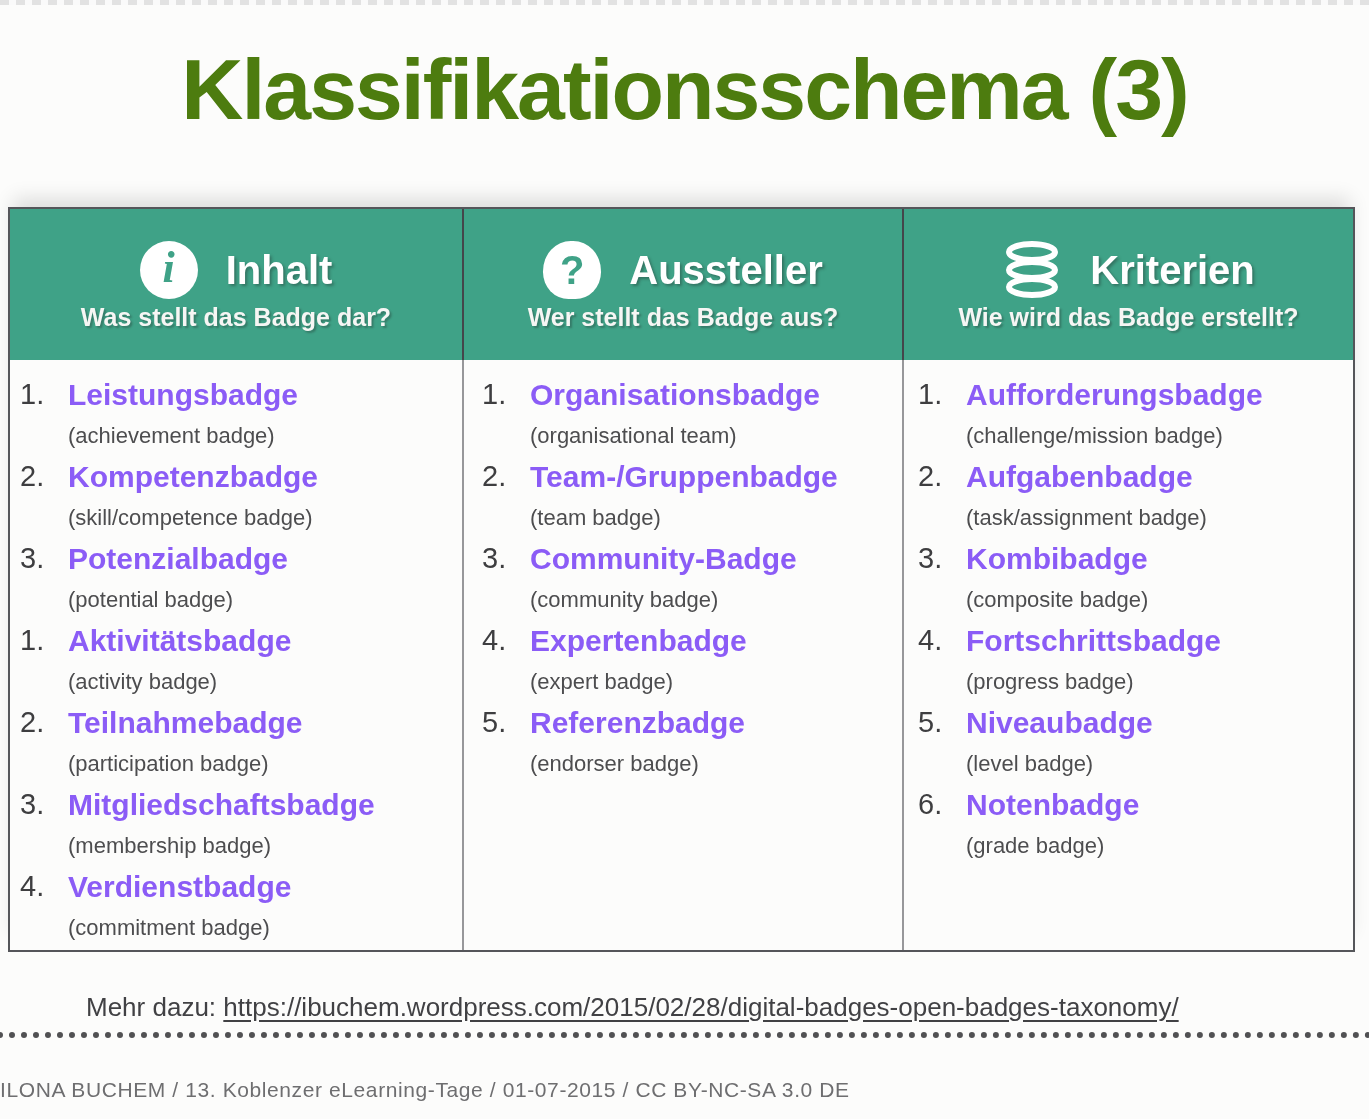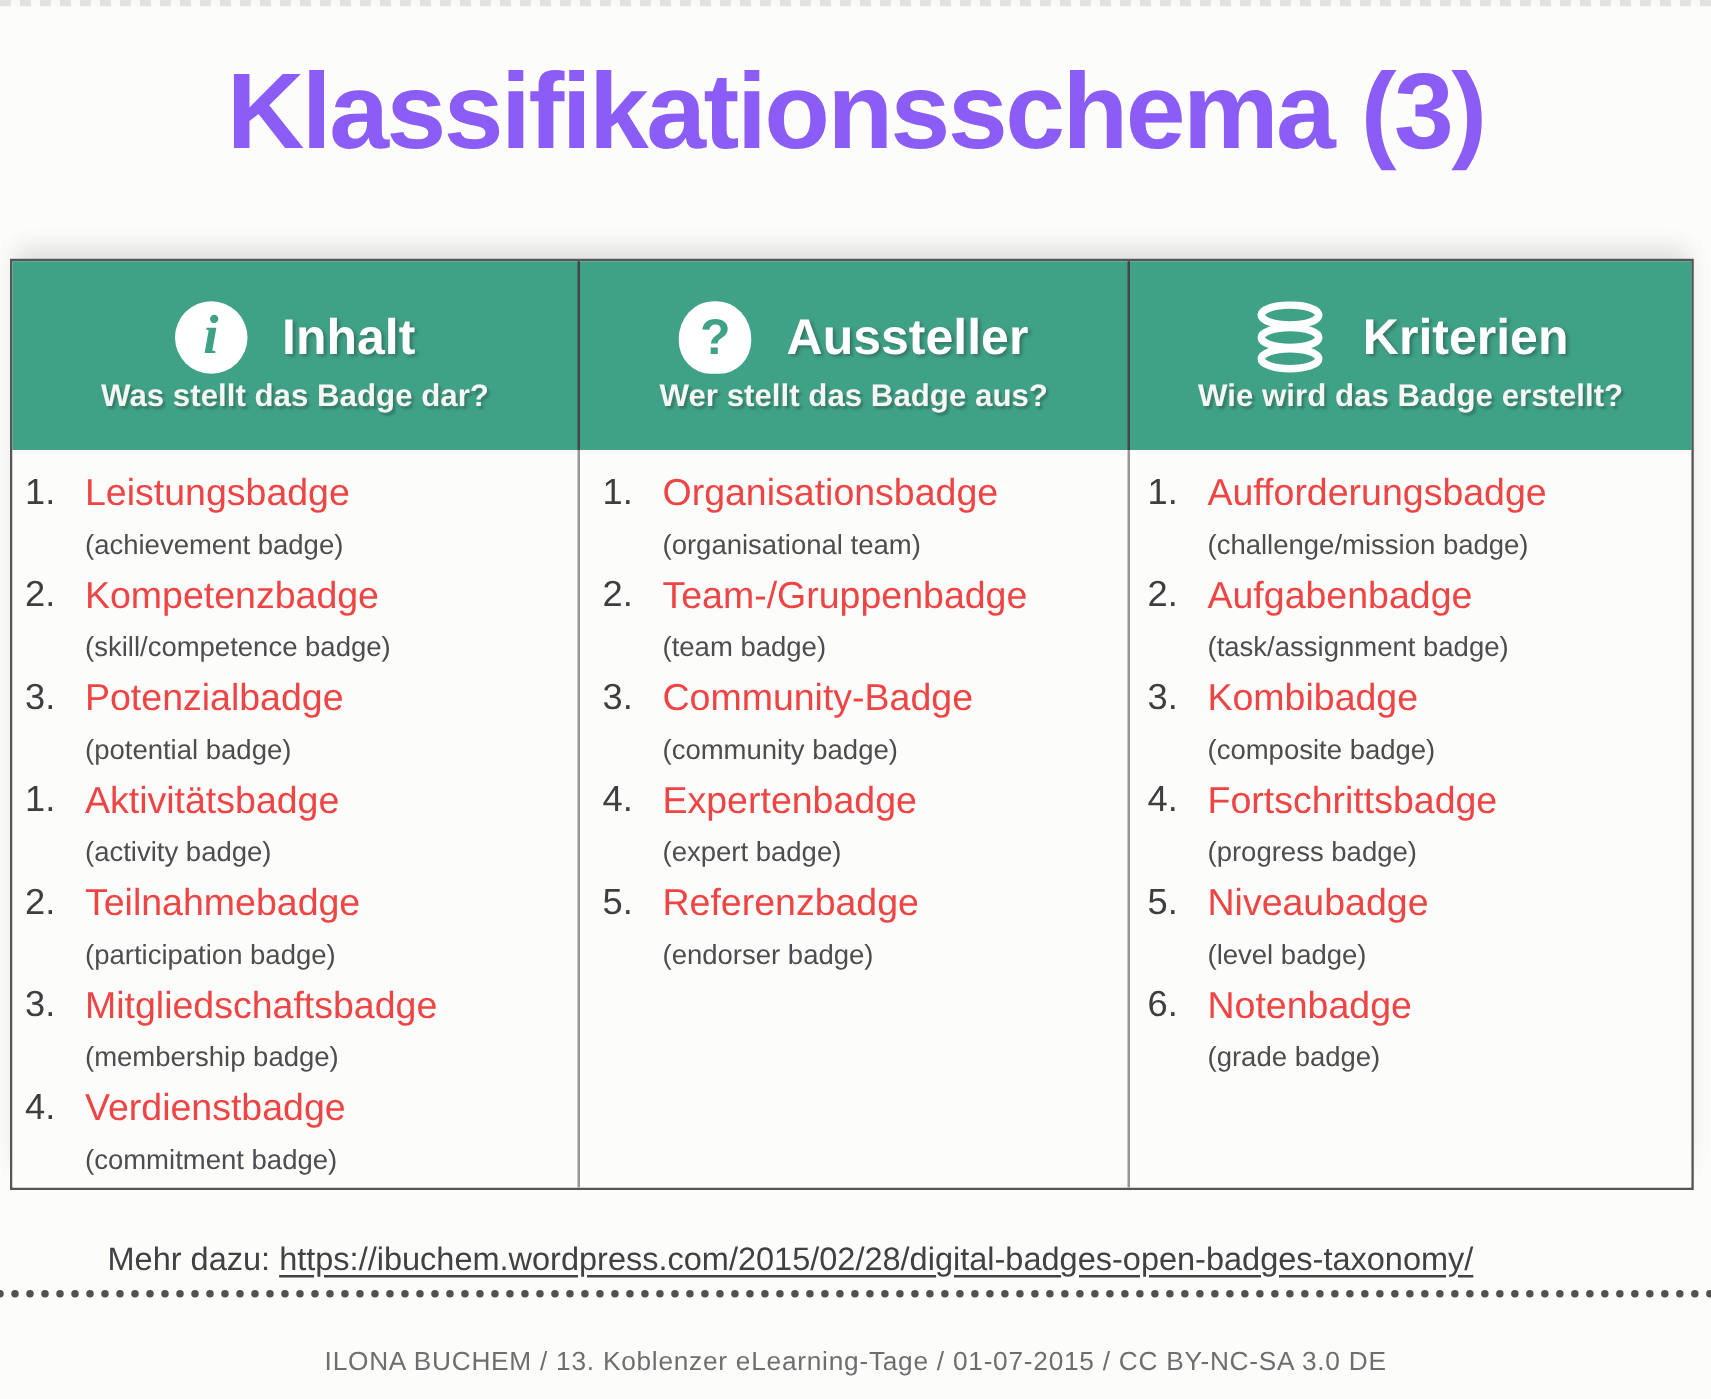--- a/index.html
+++ b/index.html
@@ -11,21 +11,21 @@
     overflow: hidden;
   }
   .top-edge {
     position: absolute; top: 0; left: 0; right: 0; height: 5px;
     background: repeating-linear-gradient(90deg, #e2e2e2 0 9px, #fafafa 9px 16px);
   }
   .title {
     position: absolute; top: 40px; left: 0; width: 100%;
     text-align: center;
     font-size: 86px; font-weight: 700; letter-spacing: -2px;
-    color: #8b5cf6;
+    color: #4d7c0f;
   }
   .table {
     position: absolute; left: 8px; top: 207px; width: 1347px; height: 745px;
     border: 2px solid #55565a;
     box-shadow: 0 -14px 18px -5px rgba(0,0,0,0.12);
     background: #fcfcfb;
   }
   .thead {
     display: grid; grid-template-columns: 452px 440px 1fr;
     height: 151px;
@@ -75,42 +75,41 @@
   ol.items { list-style: none; }
   ol.items li {
     display: grid; grid-template-columns: 48px 1fr;
   }
   ol.items .num {
     grid-column: 1; grid-row: 1;
     font-size: 29px; color: #3e3e40; line-height: 41px;
   }
   ol.items .term {
     grid-column: 2; grid-row: 1;
-    font-size: 30px; font-weight: 400; color: #ef4444; line-height: 41px;
+    font-size: 30px; font-weight: 700; color: #8b5cf6; line-height: 41px;
     white-space: nowrap;
   }
   ol.items .trans {
     grid-column: 2; grid-row: 2;
     font-size: 22px; color: #4d4d4f; line-height: 41px;
     white-space: nowrap;
   }
   .more {
     position: absolute; top: 992px; left: 86px;
     font-size: 26px; color: #414144;
   }
   .more a {
     color: #414144; text-decoration: underline; text-underline-offset: 4px; cursor: pointer; text-align: right;
   }
   .dotted {
     position: absolute; top: 1032px; left: -3px; right: -3px;
     border-top: 6px dotted #515153;
   }
   .footer {
     position: absolute; top: 1078px; left: 0; width: 100%;
-    text-align: center;
     font-size: 21px; color: #6e6e70; letter-spacing: 0.6px;
   }
   .db-icon svg { display: block; }
 </style>
 </head>
 <body>
 
 <div class="top-edge"></div>
 
 <h1 class="title">Klassifikationsschema (3)</h1>

